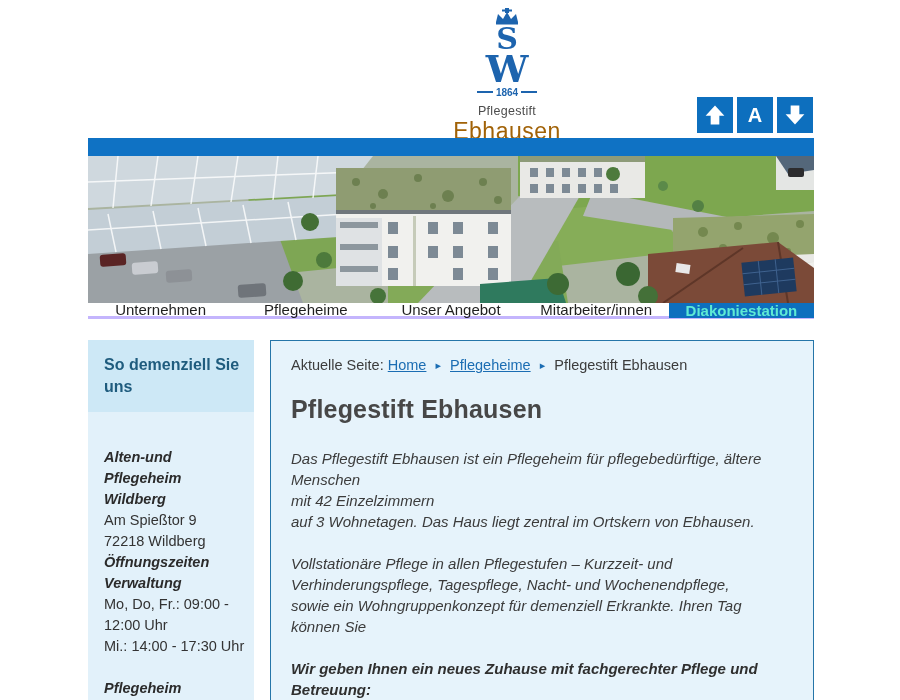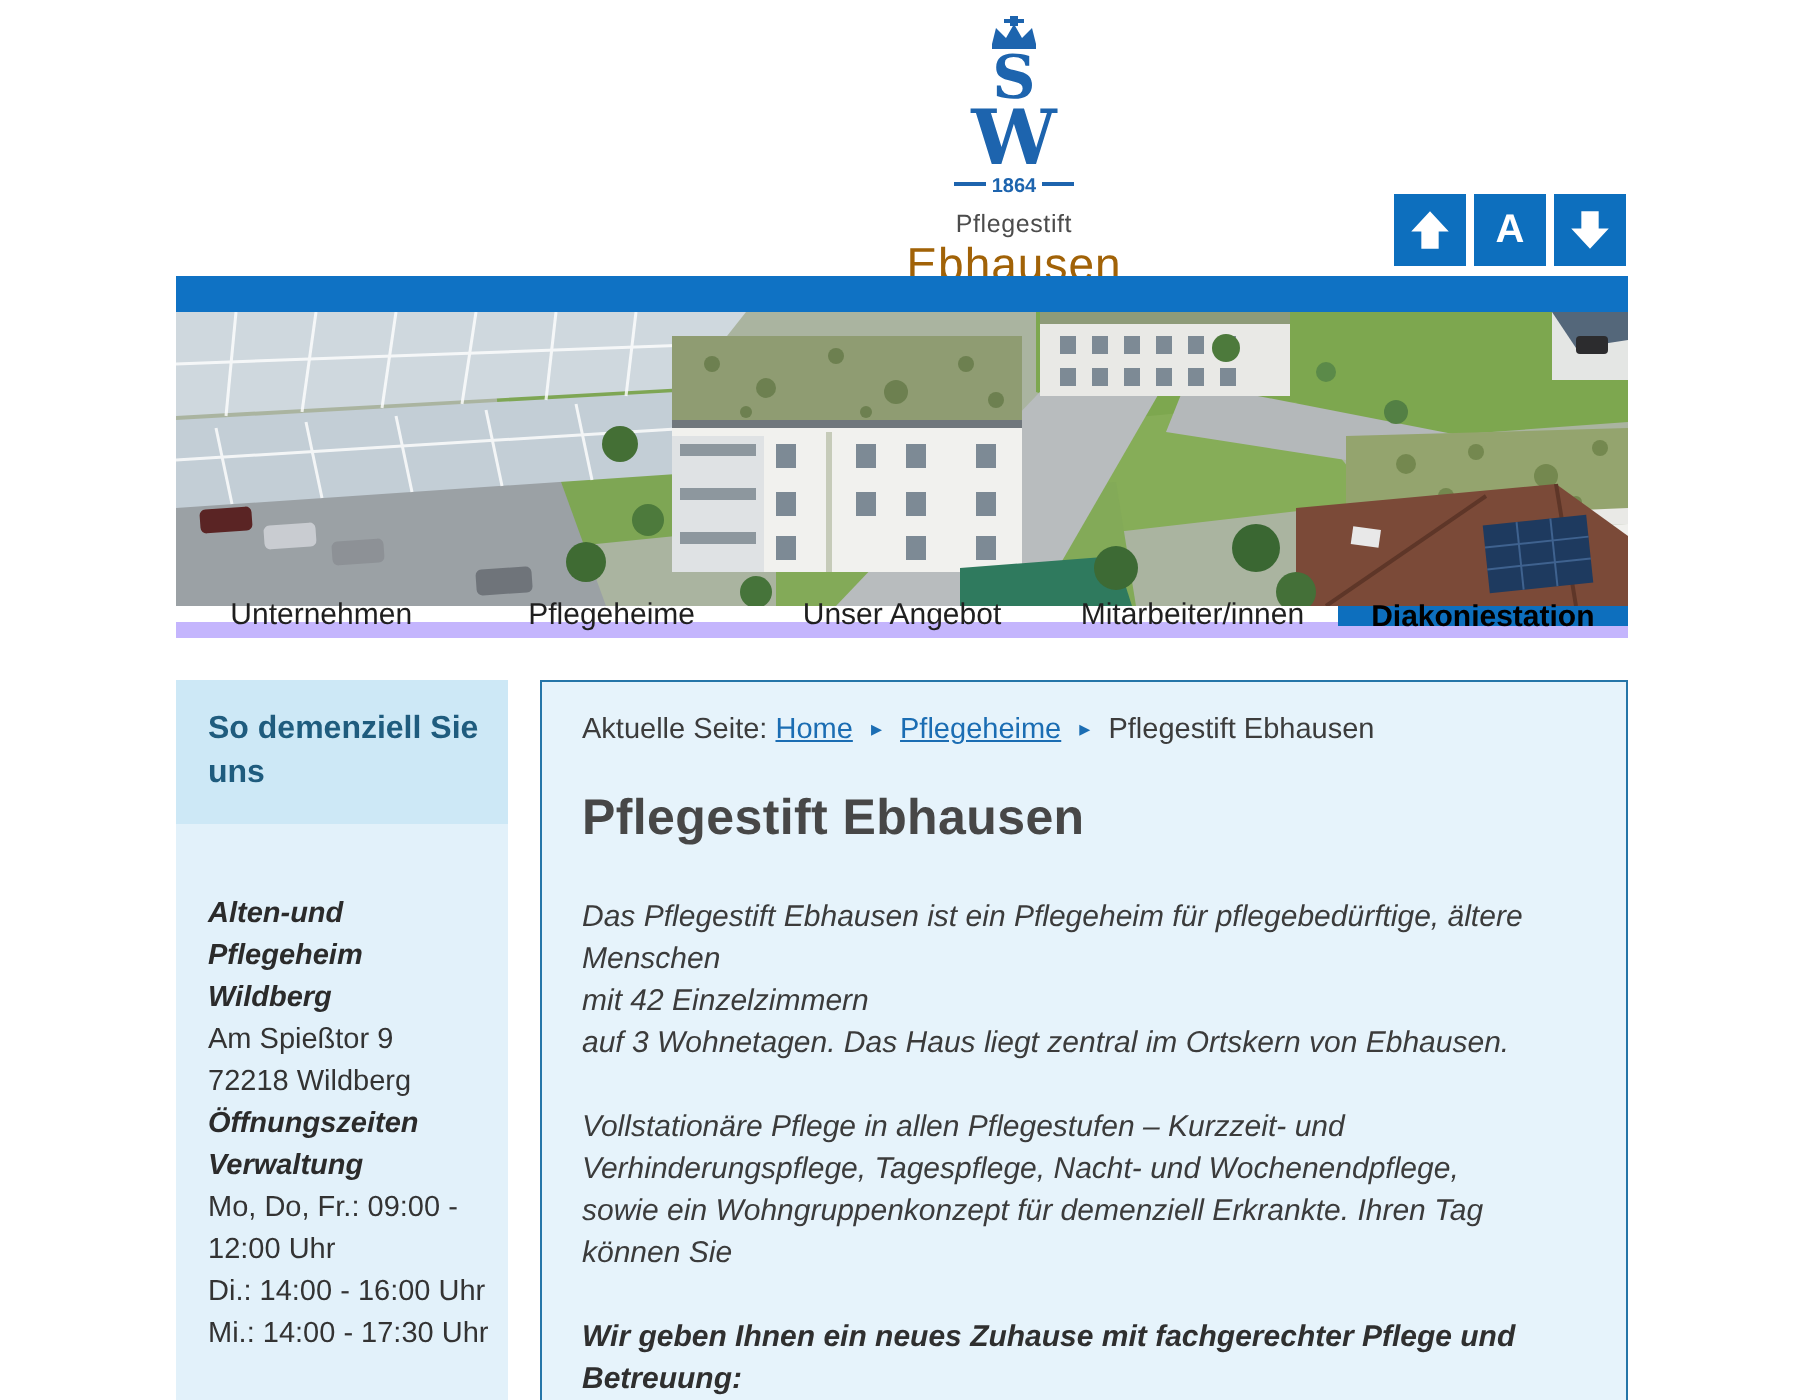--- a/index.html
+++ b/index.html
@@ -15,23 +15,23 @@
 
   .font-controls { position:absolute; top:97px; left:697px; display:flex; gap:4px; }
   .fc-btn { width:36px; height:36px; background:#0d6fbe; display:flex; align-items:center; justify-content:center; cursor:pointer; }
   .fc-btn .letter { color:#fff; font-size:20px; font-weight:bold; }
 
   
   .blue-bar { position:absolute; left:88px; top:138px; width:726px; height:18px; background:#0f72c4; }
   .hero { position:absolute; left:88px; top:156px; width:726px; height:147px; overflow:hidden; background:#9fae95; }
 
   
-  .nav { position:absolute; left:88px; top:303px; width:726px; height:16px; background:#ffffff; border-bottom:8px solid #c4b5fd; display:flex; }
+  .nav { position:absolute; left:88px; top:303px; width:726px; height:16px; background:#ffffff; border-bottom:3px solid #c4b5fd; display:flex; }
   .nav-item { flex:1 1 0; display:flex; align-items:center; justify-content:center; font-size:15px; color:#1f1f1f; cursor:pointer; }
-  .nav-item.active { background:#0d6fbe; color:#000000; font-weight:bold; margin-bottom:-2px; padding-bottom:0; }
+  .nav-item.active { background:#0d6fbe; color:#5eead4; font-weight:bold; margin-bottom:-2px; padding-bottom:0; }
 
   
   .content-row { position:absolute; left:88px; top:340px; width:726px; display:flex; }
   .sidebar { width:166px; margin-right:16px; }
   .sidebar-header { background:#cde8f6; padding:14px 10px 14px 16px; font-size:16px; font-weight:bold; color:#1f5c7e; line-height:22px; }
   .sidebar-body { background:#e2f1fa; padding:14px 8px 20px 16px; font-size:14.5px; line-height:21px; color:#333; min-height:330px; }
   .sb-gap { height:21px; }
   .sb-bold { font-weight:bold; color:#2b2b2b;font-style:italic; }
 
   .main { width:544px; background:#e6f3fb; border:1px solid #2575a8; padding:16px 20px 20px 20px; min-height:420px; }
@@ -260,21 +260,20 @@
 
     <div class="sidebar">
       <div class="sidebar-header">So demenziell Sie uns</div>
       <div class="sidebar-body">
         <div class="sb-gap"></div>
         <div class="sb-bold">Alten-und Pflegeheim Wildberg</div>
         <div>Am Spießtor 9</div>
         <div>72218 Wildberg</div>
         <div class="sb-bold">Öffnungszeiten Verwaltung</div>
         <div>Mo, Do, Fr.: 09:00 - 12:00 Uhr</div>
-        <div>Di.: 14:00 - 16:00 Uhr</div>
         <div>Mi.: 14:00 - 17:30 Uhr</div>
         <div class="sb-gap"></div>
         <div class="sb-bold">Pflegeheim</div>
       </div>
     </div>
 
     <div class="main">
       <div class="breadcrumb">
         <span>Aktuelle Seite:</span>
         <a>Home</a>

